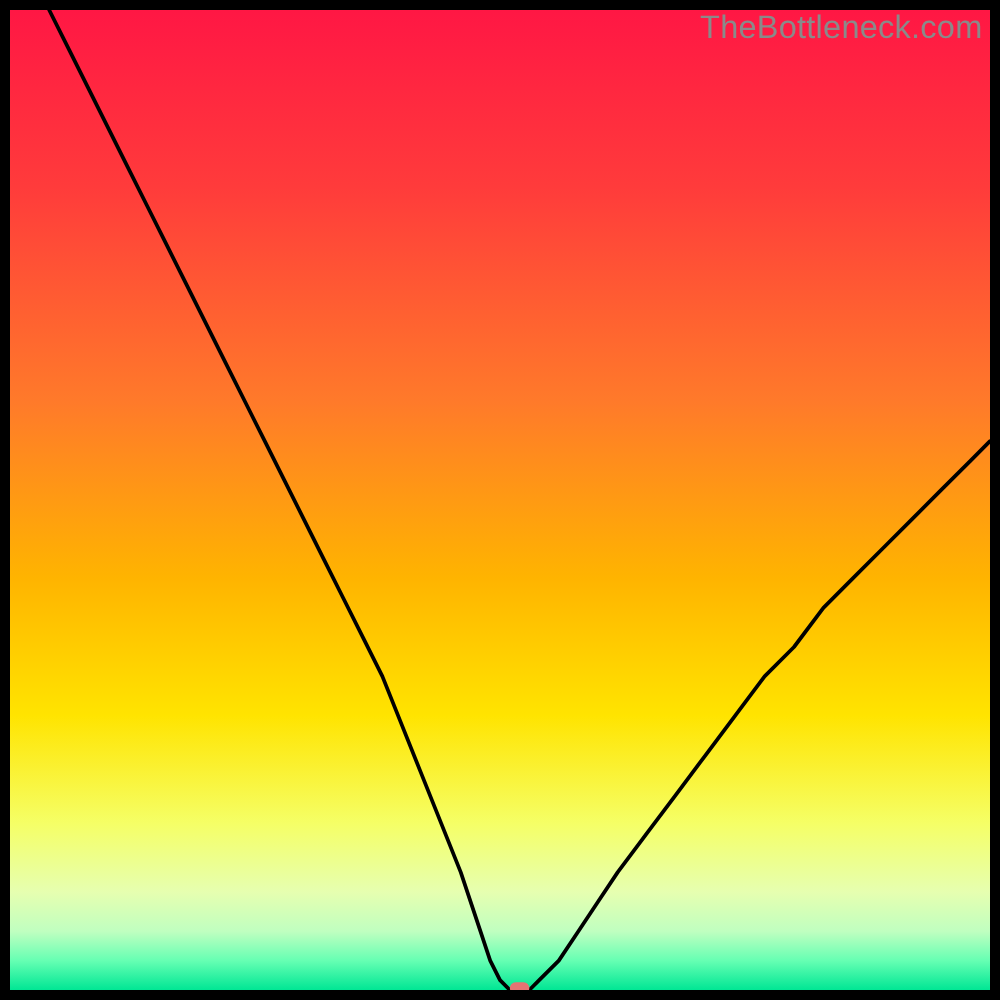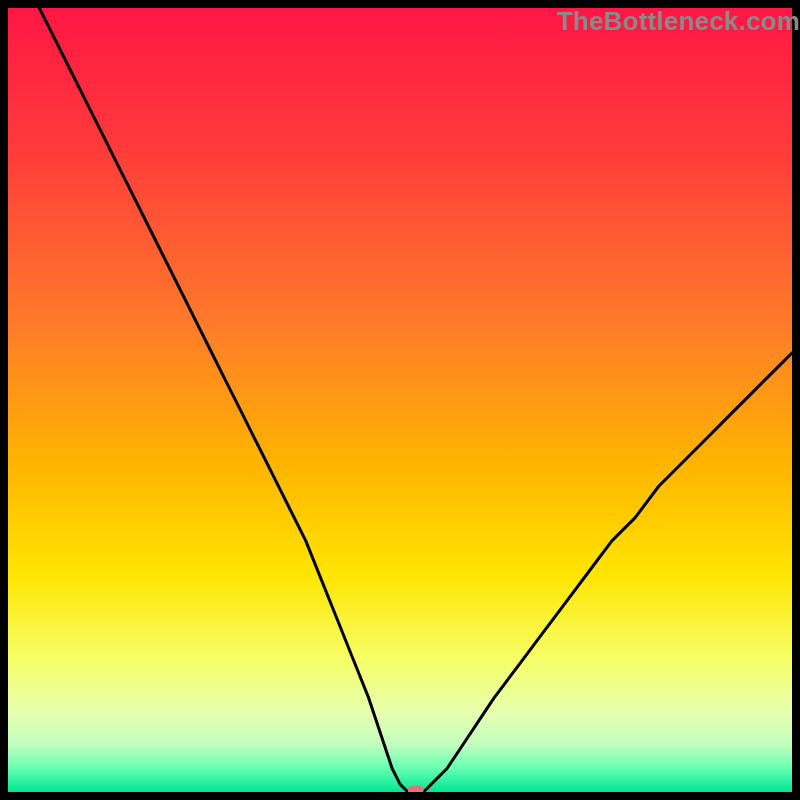--- a/index.html
+++ b/index.html
@@ -12,24 +12,24 @@
     font-family: Arial, Helvetica, sans-serif;
   }
   .chart-container {
     position: relative;
     width: 800px;
     height: 800px;
   }
   .watermark {
     position: absolute;
     top: 6px;
-    right: 0;
+    right: 14px;
     font-size: 26px;
     color: #8a8a8a;
-    font-weight: 700;
+    font-weight: 400;
     z-index: 10;
     letter-spacing: 0.2px;
     text-align: right;
   }
   svg {
     display: block;
   }
 </style>
 </head>
 <body>

